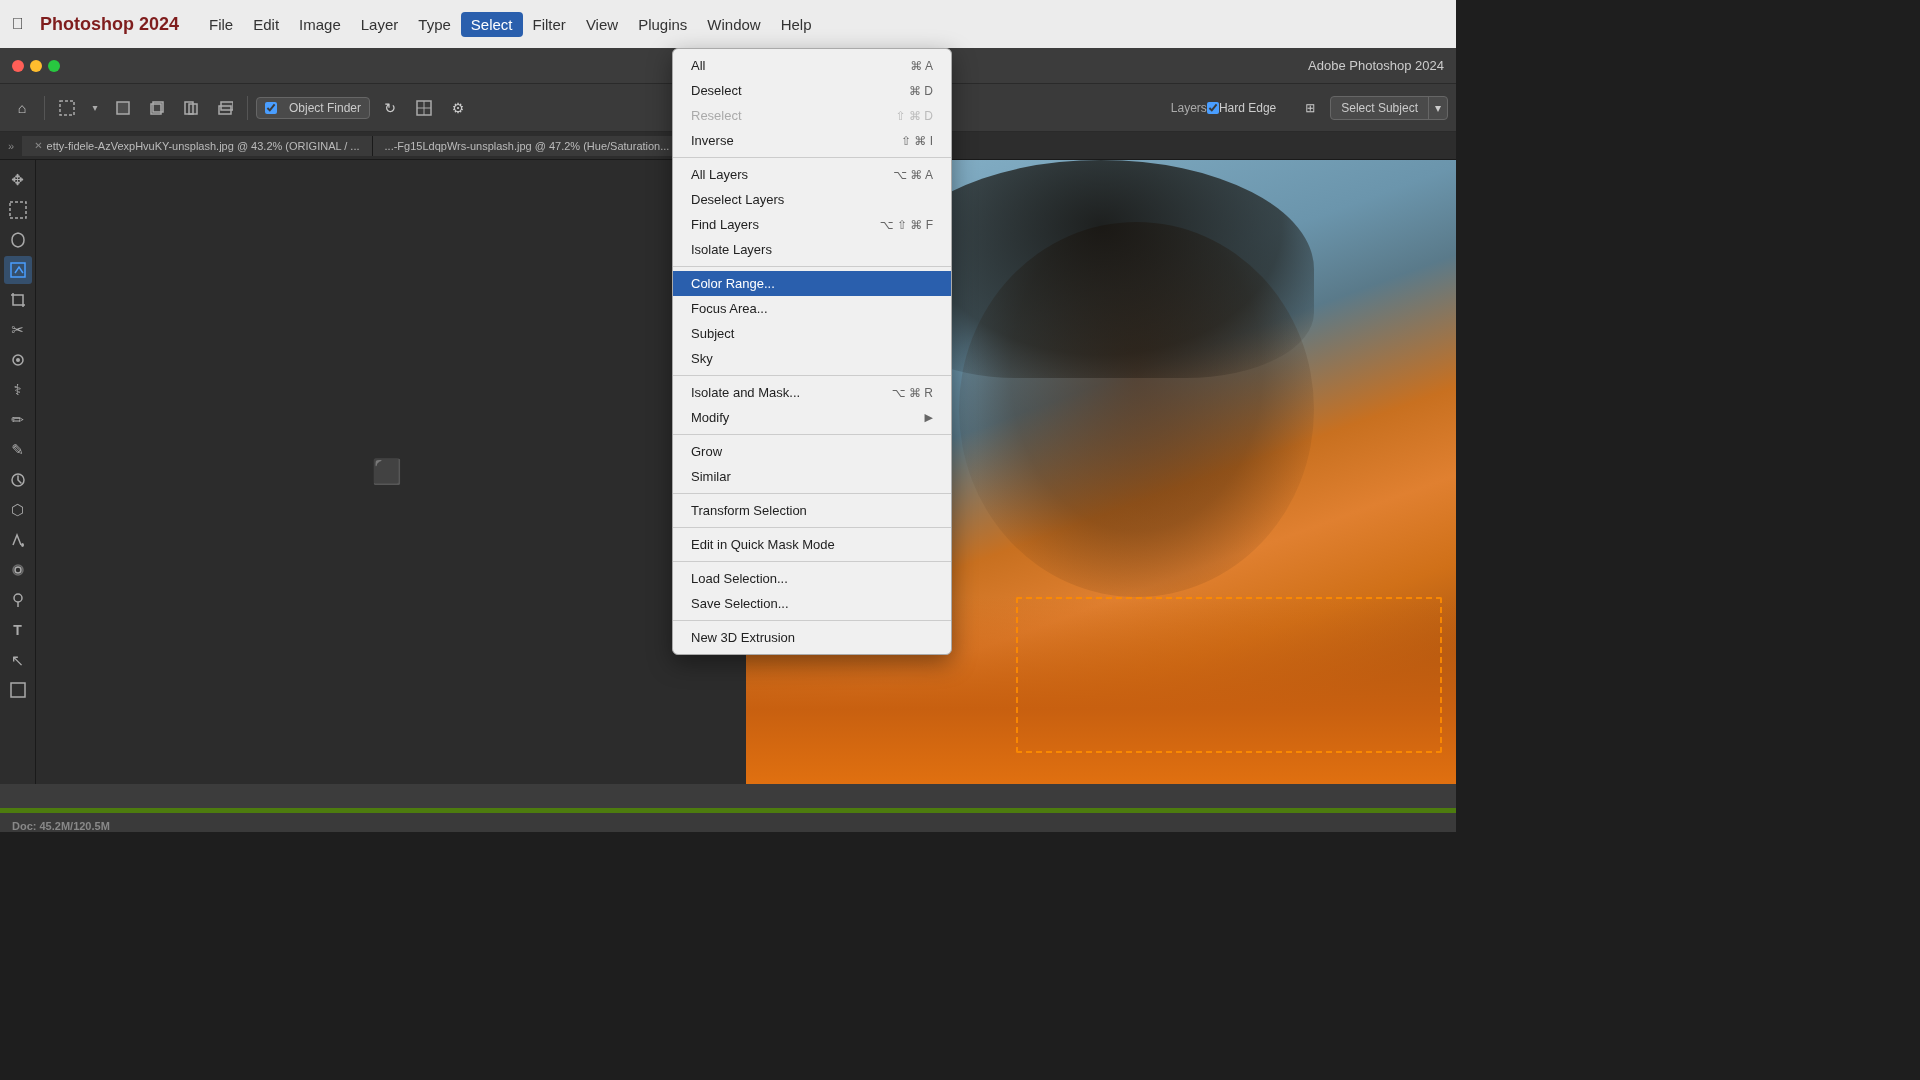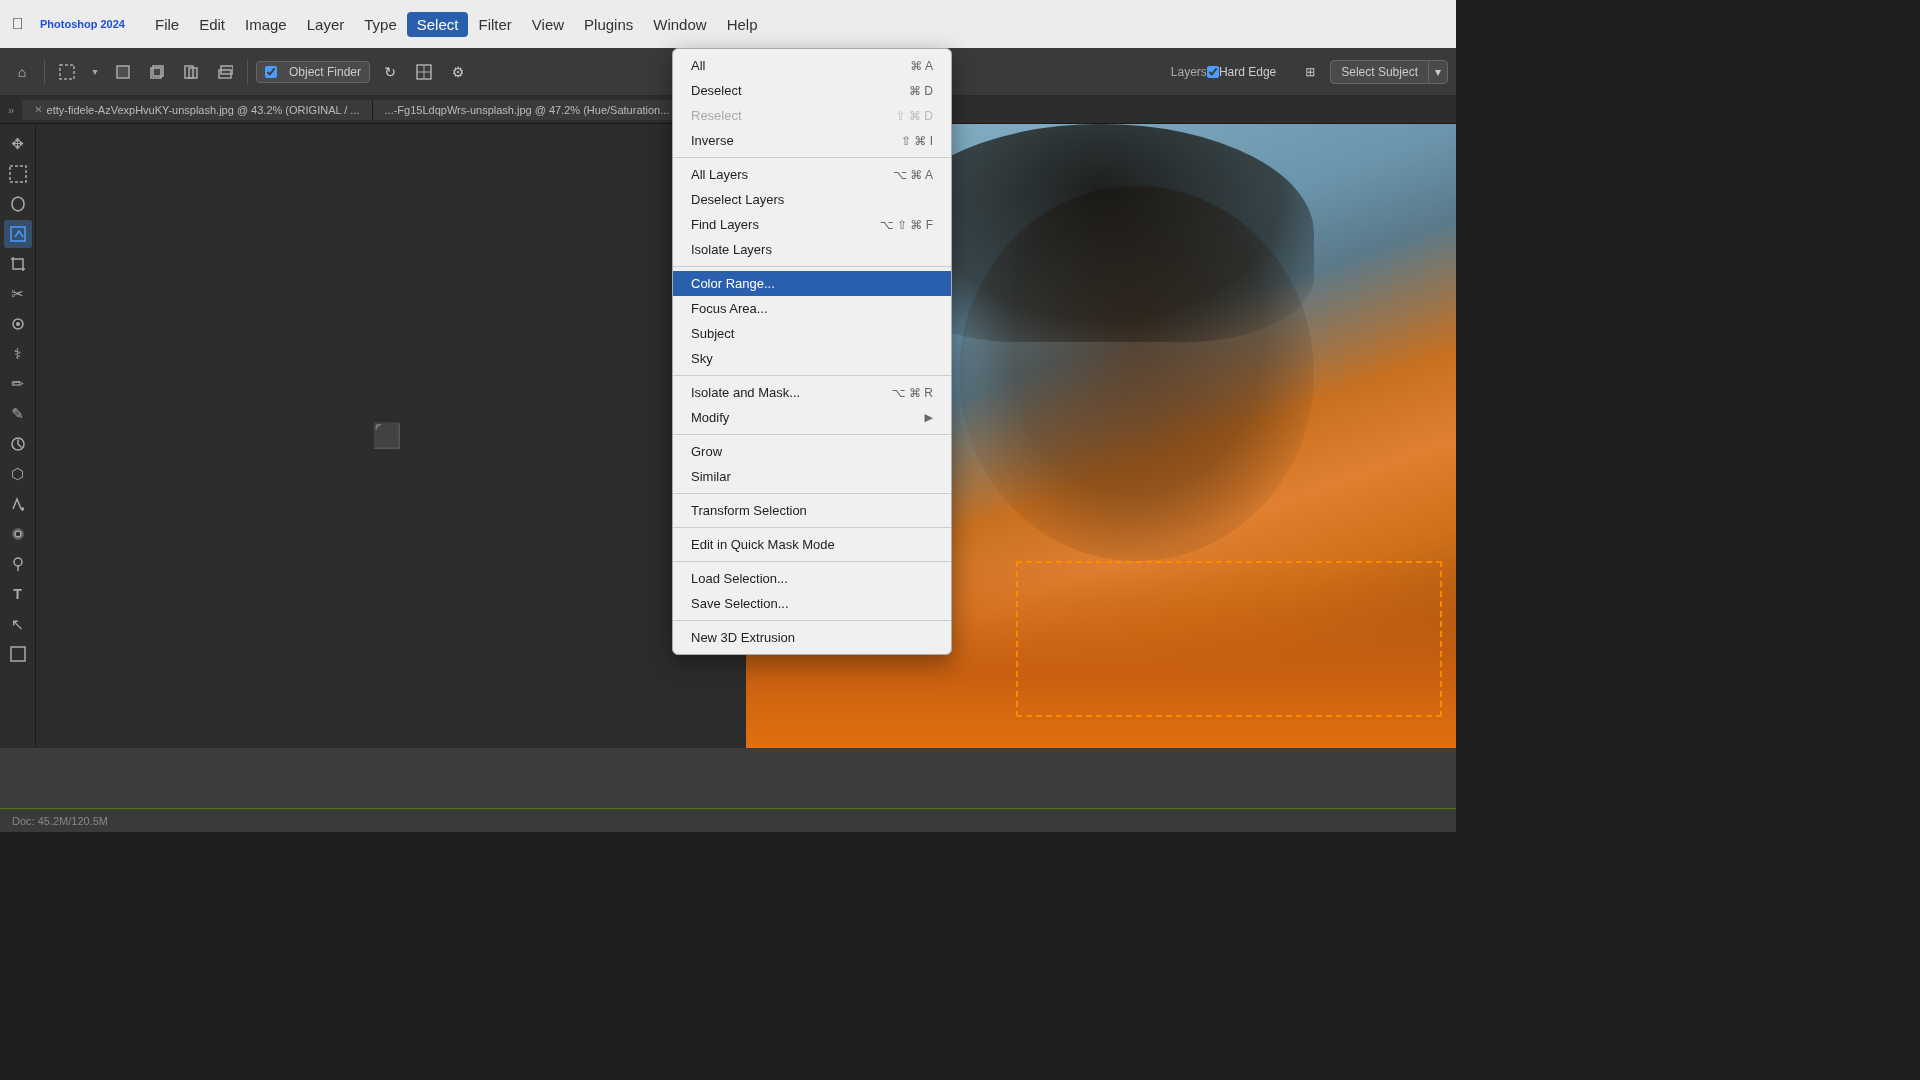--- a/index.html
+++ b/index.html
@@ -23,23 +23,23 @@
       gap: 0;
       position: relative;
       z-index: 100;
     }
     .apple-logo {
       font-size: 16px;
       margin-right: 16px;
       color: #333;
     }
     .app-name {
-      font-size: 11px;
+      font-size: 18px;
       font-weight: 600;
-      color: #1d4ed8;
+      color: #7f1d1d;
       margin-right: 20px;
     }
     .menu-item {
       font-size: 15px;
       color: #333;
       padding: 4px 10px;
       border-radius: 4px;
       cursor: pointer;
       white-space: nowrap;
     }
@@ -295,24 +295,25 @@
     }
     .item-label { flex: 1; }
 
     
     .statusbar {
       position: absolute;
       bottom: 0;
       width: 100%;
       height: 24px;
       background: #3a3a3a;
-      border-top: 1px solid #4d7c0f;
-      display: flex;
-      align-items: center;
+      border-top: 5px solid #4d7c0f;
+      display: flex;
+      align-items: flex-end;
       padding: 0 12px;
+      font-weight: bold;
     }
   </style>
 </head>
 <body>
 
 <div class="menubar">
   <span class="apple-logo"></span>
   <span class="app-name">Photoshop 2024</span>
   <span class="menu-item">File</span>
   <span class="menu-item">Edit</span>
@@ -322,20 +323,28 @@
   <span class="menu-item active">Select</span>
   <span class="menu-item">Filter</span>
   <span class="menu-item">View</span>
   <span class="menu-item">Plugins</span>
   <span class="menu-item">Window</span>
   <span class="menu-item">Help</span>
 </div>
 
 <div class="window">
 
+  <div class="titlebar">
+    <div class="traffic-lights">
+      <div class="tl tl-red"></div>
+      <div class="tl tl-yellow"></div>
+      <div class="tl tl-green"></div>
+    </div>
+    <div class="window-title">Adobe Photoshop 2024</div>
+  </div>
 
   <div class="toolbar">
     <div class="toolbar-icon">⌂</div>
     <div class="toolbar-divider"></div>
     <div class="toolbar-icon">
       <svg width="16" height="16" viewBox="0 0 16 16" fill="none">
         <rect x="1" y="1" width="14" height="14" stroke="#aaa" stroke-width="1.5" stroke-dasharray="3,2" fill="none"></rect>
       </svg>
     </div>
     <div class="toolbar-icon" style="width:16px; color:#aaa; font-size:10px;">▾</div>

